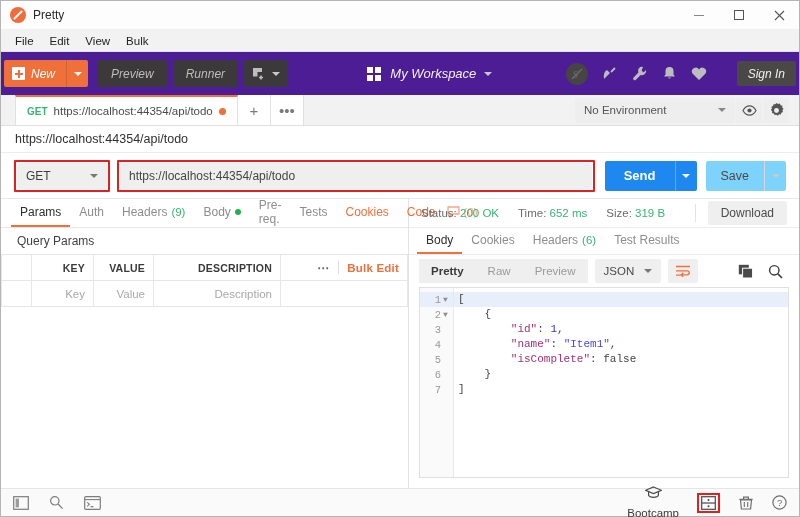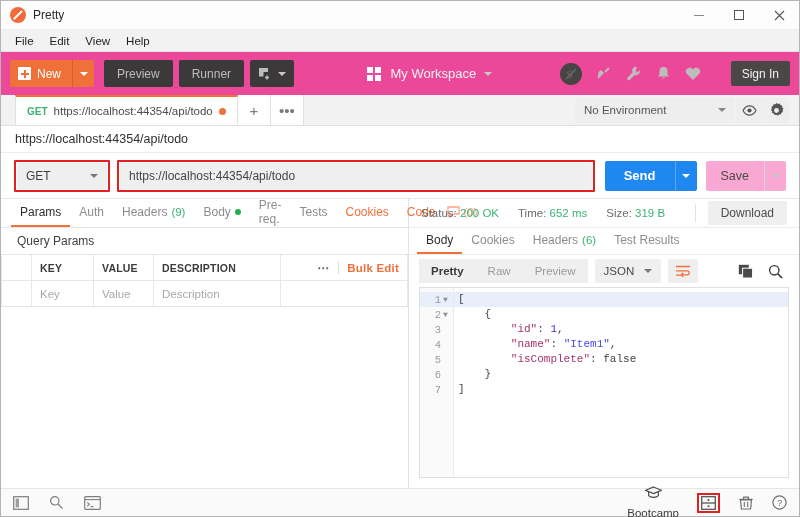--- a/index.html
+++ b/index.html
@@ -54,23 +54,24 @@
     border-bottom: 1px solid #e2e2e2;
   }
   .menu-item {
     font-size: 11.5px; color: #222;
     padding: 2px 8px; line-height: 16px;
   }
 
   
   .toolbar {
     height: 43px; flex: 0 0 43px;
-    background: #ec4899;
+    background: #4c1d95;
     display: flex; align-items: center;
-    padding: 0 9px;
+    padding: 0 3px;
+    font-style: italic;
   }
   .btn-new {
     display: flex; align-items: center; height: 27px;
     background: #f0703a; border-radius: 2px; overflow: hidden;
     margin-right: 10px;
   }
   .btn-new-main {
     display: flex; align-items: center; gap: 6px;
     padding: 0 11px 0 8px; height: 27px; color: #fff; font-size: 12px;
   }
@@ -201,21 +202,21 @@
   }
   .btn-send-main {
     padding: 0 19px; height: 30px; display: flex; align-items: center;
     font-size: 13px; font-weight: bold;
   }
   .btn-send-caret {
     width: 22px; height: 30px; display: flex; align-items: center;
     justify-content: center; border-left: 1px solid rgba(255,255,255,.28);
   }
   .btn-save {
-    height: 30px; background: #f9a8d4; color: #4b4b4b;
+    height: 30px; background: #7dd3fc; color: #4b4b4b;
     display: flex; align-items: center; border-radius: 2px;
     margin-left: 9px; overflow: hidden;
   }
   .btn-save-main { padding: 0 15px; height: 30px; display: flex; align-items: center; font-size: 12.5px; }
   .btn-save-caret {
     width: 22px; height: 30px; display: flex; align-items: center;
     justify-content: center; border-left: 1px solid #d8d8d8;
   }
 
   
@@ -240,21 +241,21 @@
   .dot-green { width: 6px; height: 6px; border-radius: 50%; background: #22b24c; }
   .cmt-count { color: #f7a683; font-size: 11.5px; }
 
   .qp-title {
     height: 26px; display: flex; align-items: center;
     padding-left: 16px; font-size: 12px; color: #3f3f3f;
   }
   table.params { width: 100%; border-collapse: collapse; table-layout: fixed; }
   table.params th, table.params td {
     border: 1px solid #e6e6e6; height: 26px; font-size: 11px;
-    text-align: left; padding: 0 8px; font-weight: normal; margin-top: 32px;
+    text-align: right; padding: 0 8px; font-weight: normal; margin-top: 32px;
   }
   table.params th { color: #3a3a3a; font-weight: bold; font-size: 10.5px; letter-spacing: .2px; }
   table.params td { color: #a8a8a8; font-size: 11.5px; }
   .col-chk { width: 30px; }
   .col-key { width: 62px; }
   .col-val { width: 60px; }
   .th-actions { position: relative; }
   .th-actions-inner { display: flex; align-items: center; justify-content: flex-end; gap: 8px; }
   .dots3 { color: #666; letter-spacing: 1px; font-size: 12px; }
   .vline { width: 1px; height: 13px; background: #ddd; }
@@ -357,21 +358,21 @@
             <path d="M1 1 L10 10 M10 1 L1 10" stroke="#555" stroke-width="1.1" fill="none"></path>
           </svg>
       </div>
     </div>
   </div>
 
   <div class="menubar">
     <div class="menu-item">File</div>
     <div class="menu-item">Edit</div>
     <div class="menu-item">View</div>
-    <div class="menu-item">Help</div>
+    <div class="menu-item">Bulk</div>
   </div>
 
   <div class="toolbar">
     <div class="btn-new">
       <div class="btn-new-main">
         <span class="plus-box"></span>
         <span>New</span>
       </div>
       <div class="btn-new-caret">
         <span class="caret-w"></span>

